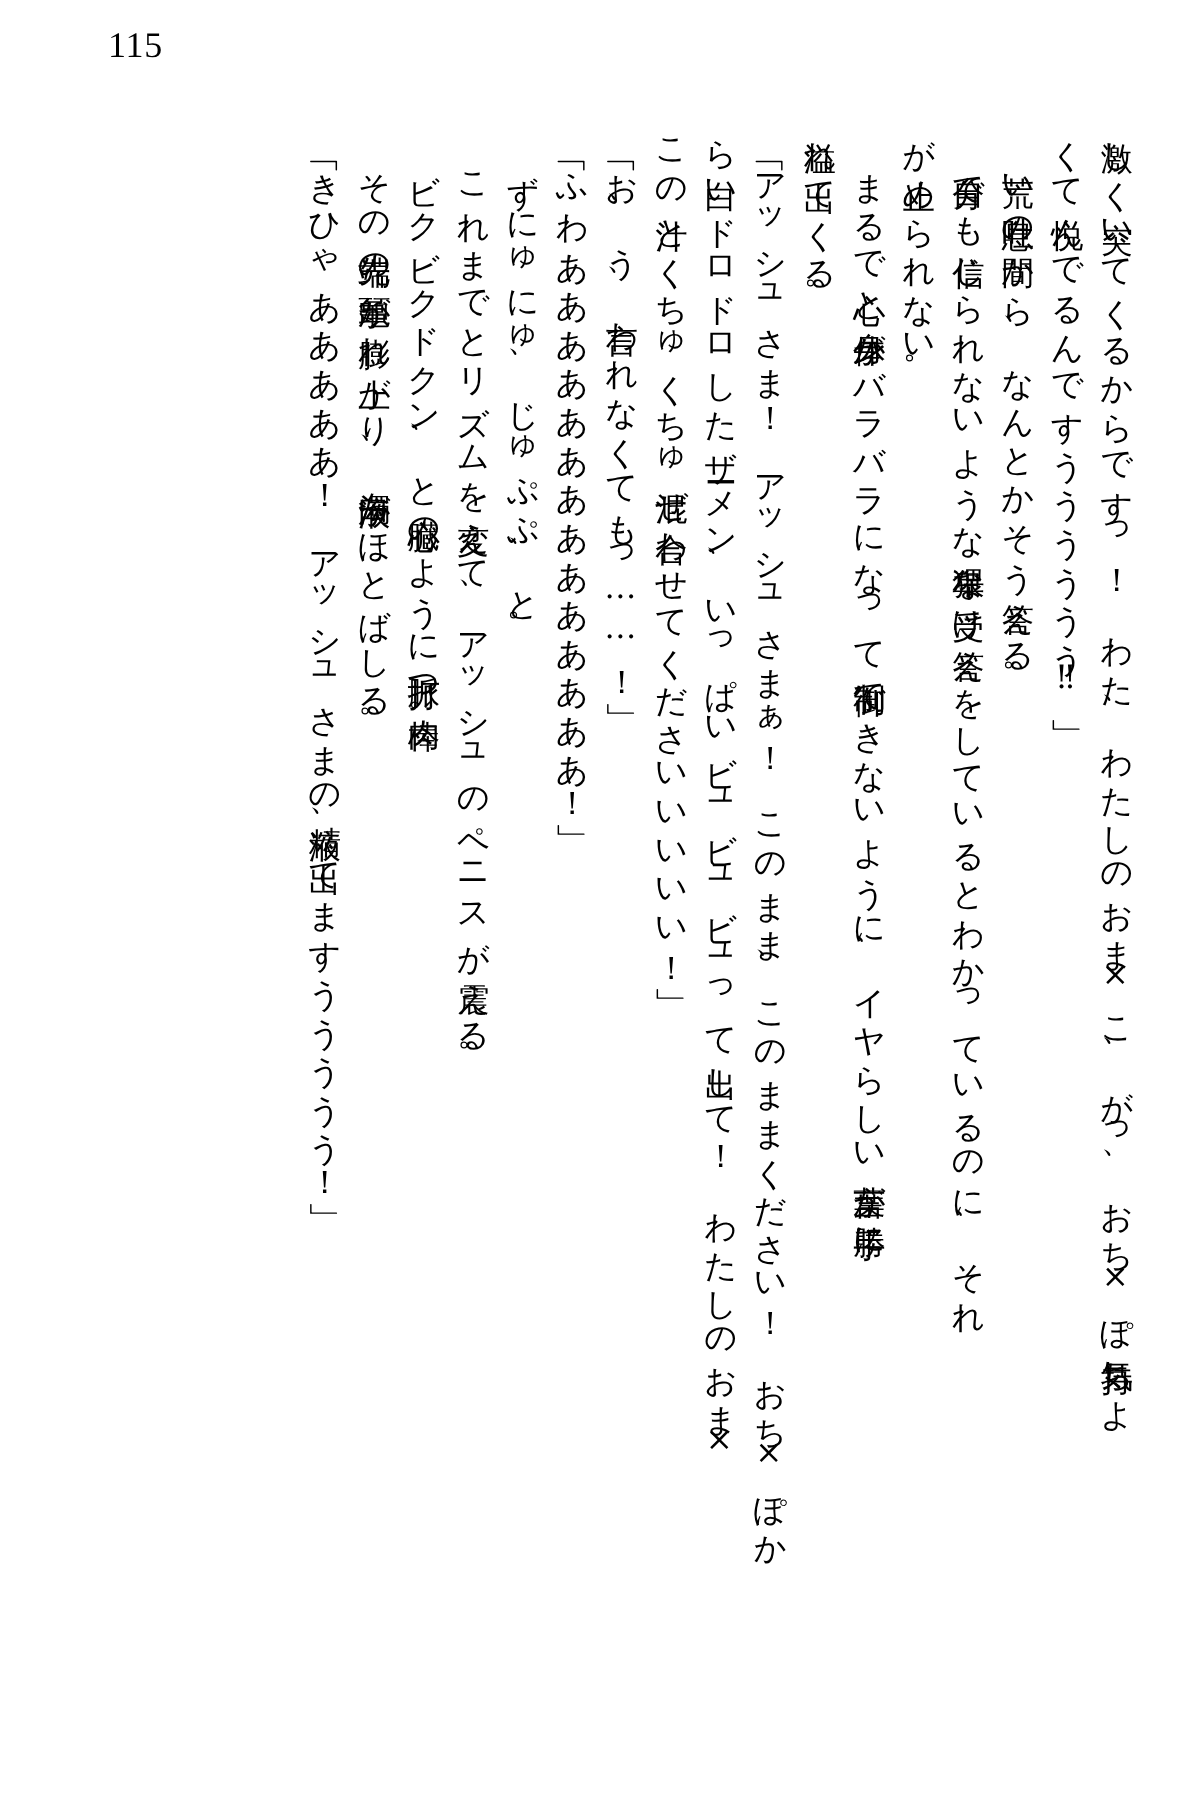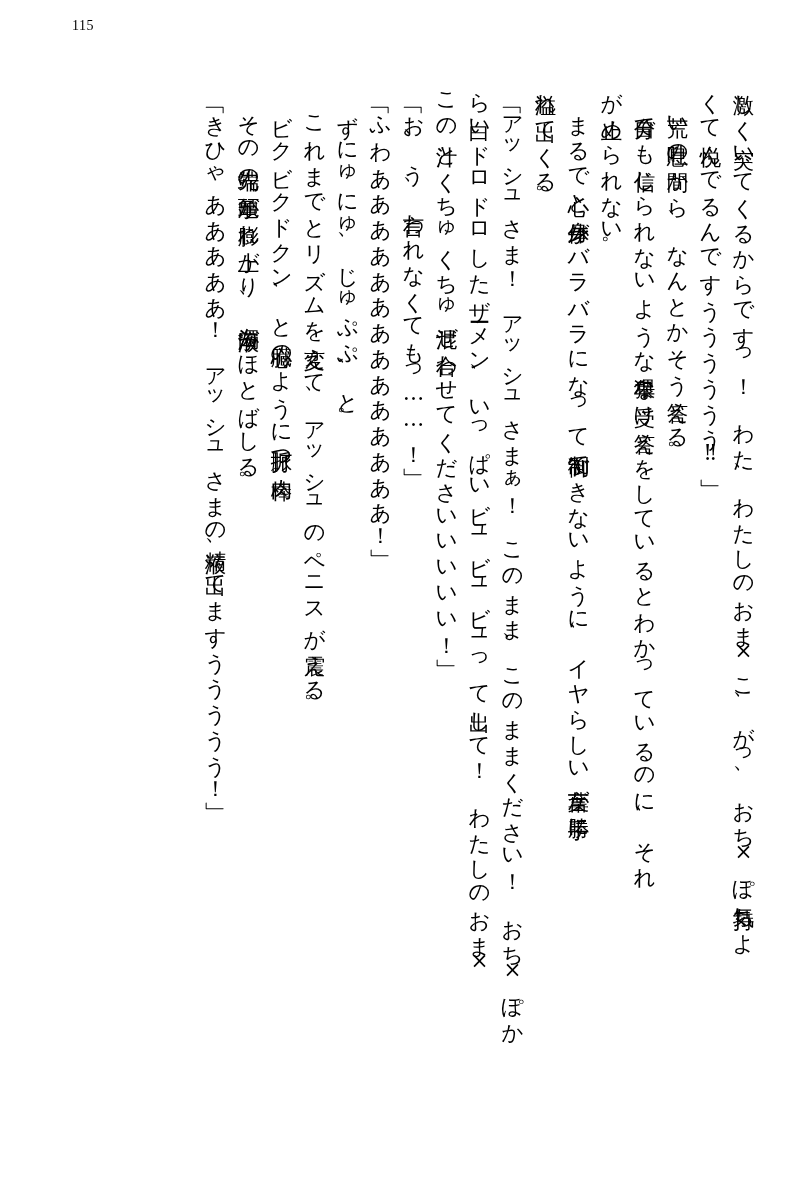--- a/index.html
+++ b/index.html
@@ -18,21 +18,21 @@
   .page {
     position: relative;
     width: 800px;
     height: 1200px;
     box-sizing: border-box;
   }
   .page-number {
     position: absolute;
     top: 18px;
     left: 72px;
-    font-size: 14px;
+    font-size: 24px;
     letter-spacing: 0.5px;
     font-family: "Liberation Serif", "DejaVu Serif", serif;
   }
   .text-block {
     position: absolute;
     top: 78px;
     left: 48px;
     right: 46px;
     bottom: 48px;
     display: flex;

